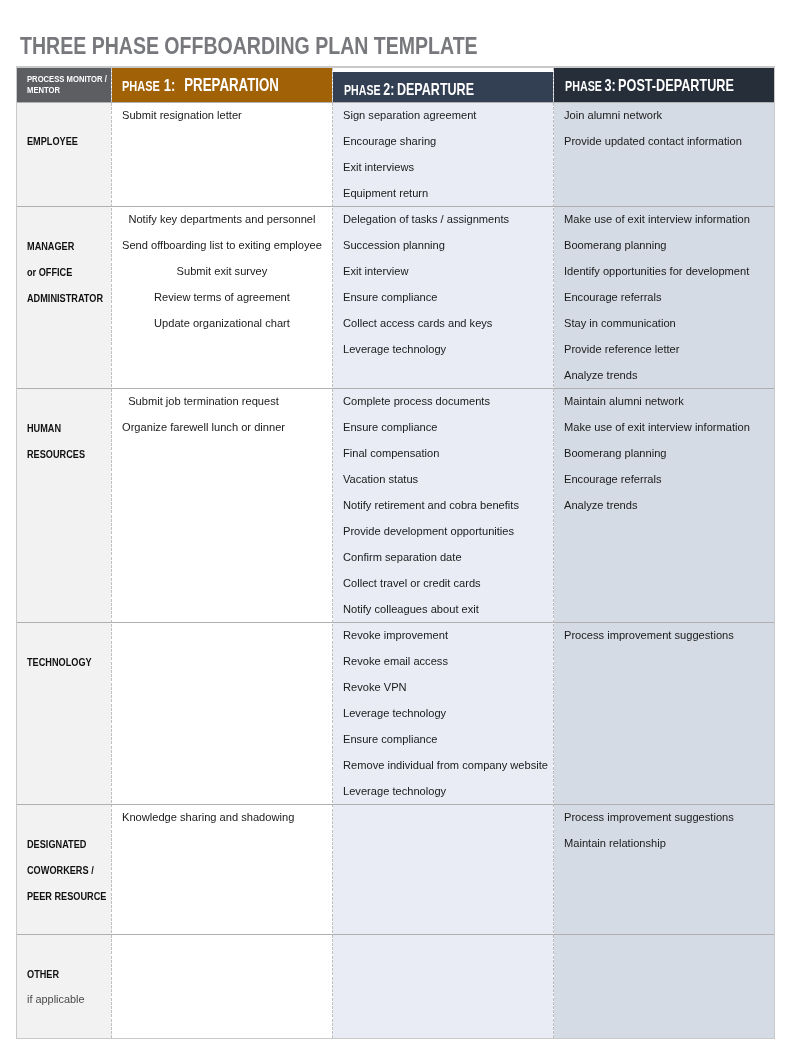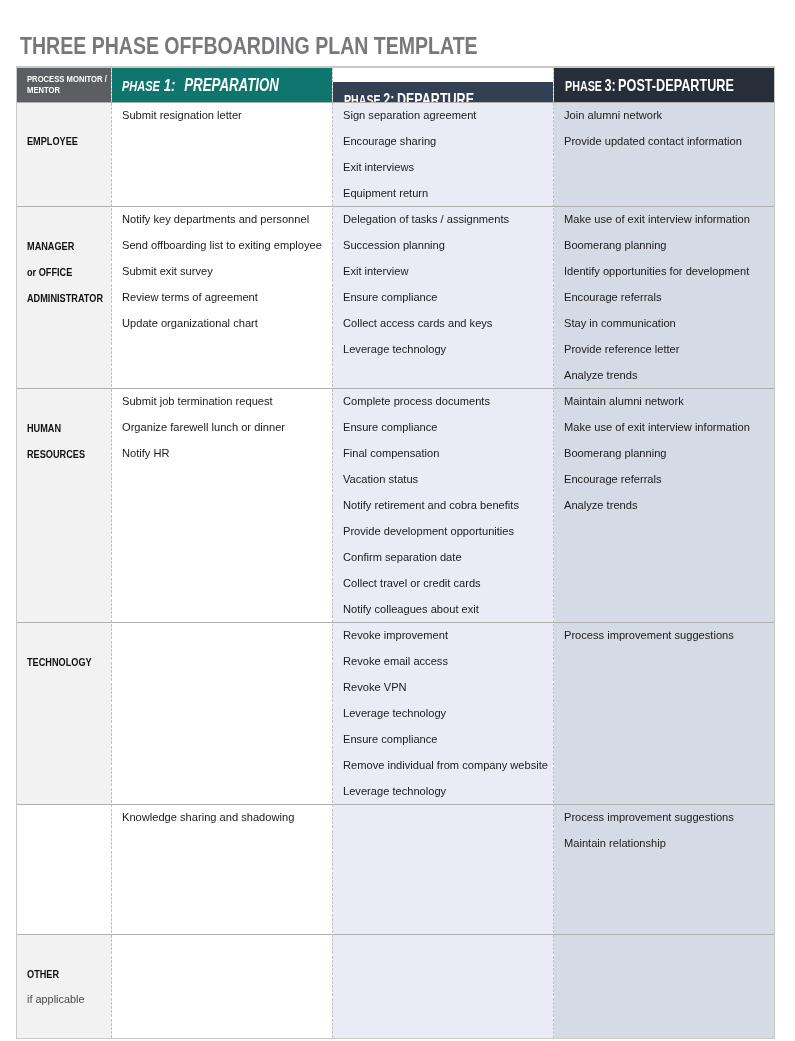--- a/index.html
+++ b/index.html
@@ -27,21 +27,21 @@
     transform:scaleX(0.828);
     transform-origin:left top;
   }
 
   
   .grid { position:absolute; left:16px; top:42px; width:759px; height:973px; }
 
   .cell { position:absolute; box-sizing:border-box; overflow:hidden; }
 
   .hdr-c1 { background:#5c5e61; }
-  .hdr-p1 { background:#0f766e;font-style:italic; }
+  .hdr-p1 { background:#a16207; }
   .hdr-p2 { background:#333f52; }
   .hdr-p3 { background:#262e3a; }
 
   .hdr-c1-txt {
     position:absolute; left:10px; top:5.4px;
     color:#ffffff;
     font-size:9.7px; font-weight:bold; line-height:11px;
     white-space:nowrap;
     transform:scaleX(0.79); transform-origin:left top;
   }
@@ -52,21 +52,21 @@
     font-weight:bold;
     white-space:nowrap;
     line-height:16px;
     font-size:0;
     transform-origin:left top;
   }
   .hdr-phase span { display:inline-block; vertical-align:baseline; }
   .hdr-phase .gap { width:4px; }
 
   .c1 { background:#f2f2f2; }
-  .p1 { background:#ffffff; }
+  .p1 { background:#ffffff;text-align:center; }
   .p2 { background:#e9ecf5; }
   .p3 { background:#d5dbe4; }
 
   .hline { position:absolute; height:1px; background:#b0b0b0; left:1px; width:757px; }
   .outer { position:absolute; background:#c9c9c9; }
 
   .vdash { position:absolute; width:1px;
            background-image:repeating-linear-gradient(to bottom,#bfbfbf 0px,#bfbfbf 3px,#ffffff 3px,#ffffff 4.2px); }
   .vdash-hdr { position:absolute; width:1px;
            background-image:repeating-linear-gradient(to bottom,#c6c6c6 0px,#c6c6c6 2.7px,#ffffff 2.7px,#ffffff 3.9px); }
@@ -99,21 +99,21 @@
   </div>
   <div class="cell hdr-p1" style="left:95px;top:2px;width:221px;height:33.5px">
     <div class="hdr-phase" style="left:11.4px;top:8.8px;transform:scaleX(0.7535)">
       <span style="font-size:14.6px">PHASE</span>
       <span class="gap" style="width:5px"></span>
       <span style="font-size:17.3px">1:</span>
       <span class="gap" style="width:12px"></span>
       <span style="font-size:17.6px">PREPARATION</span>
     </div>
   </div>
-  <div class="cell hdr-p2" style="left:316px;top:16px;width:221px;height:33.5px">
+  <div class="cell hdr-p2" style="left:316px;top:6px;width:221px;height:33.5px">
     <div class="hdr-phase" style="left:11.6px;top:9px;transform:scaleX(0.77)">
       <span style="font-size:13.8px">PHASE</span>
       <span class="gap" style="width:3.4px"></span>
       <span style="font-size:16.2px">2:</span>
       <span class="gap" style="width:3.4px"></span>
       <span style="font-size:16.3px">DEPARTURE</span>
     </div>
   </div>
   <div class="cell hdr-p3" style="left:537px;top:2px;width:221px;height:33.5px">
     <div class="hdr-phase" style="left:11.6px;top:9px;transform:scaleX(0.777)">
@@ -191,21 +191,20 @@
   <div class="cell c1" style="left:1px;top:323px;width:94px;height:234px">
     <div class="rowlabel" style="top:26.7px">
       <div>HUMAN</div>
       <div>RESOURCES</div>
     </div>
   </div>
   <div class="cell p1" style="left:95px;top:323px;width:221px;height:234px">
     <div class="items">
       <div class="item">Submit job termination request</div>
       <div class="item">Organize farewell lunch or dinner</div>
-      <div class="item">Notify HR</div>
     </div>
   </div>
   <div class="cell p2" style="left:316px;top:323px;width:221px;height:234px">
     <div class="items">
       <div class="item">Complete process documents</div>
       <div class="item">Ensure compliance</div>
       <div class="item">Final compensation</div>
       <div class="item">Vacation status</div>
       <div class="item">Notify retirement and cobra benefits</div>
       <div class="item">Provide development opportunities</div>
@@ -243,20 +242,27 @@
       <div class="item">Remove individual from company website</div>
       <div class="item">Leverage technology</div>
     </div>
   </div>
   <div class="cell p3" style="left:537px;top:557px;width:221px;height:182px">
     <div class="items">
       <div class="item">Process improvement suggestions</div>
     </div>
   </div>
 
+  <div class="cell c1" style="left:1px;top:739px;width:94px;height:130px">
+    <div class="rowlabel" style="top:26.7px">
+      <div>DESIGNATED</div>
+      <div>COWORKERS /</div>
+      <div>PEER RESOURCE</div>
+    </div>
+  </div>
   <div class="cell p1" style="left:95px;top:739px;width:221px;height:130px">
     <div class="items">
       <div class="item">Knowledge sharing and shadowing</div>
     </div>
   </div>
   <div class="cell p2" style="left:316px;top:739px;width:221px;height:130px">
     <div class="items">
     </div>
   </div>
   <div class="cell p3" style="left:537px;top:739px;width:221px;height:130px">

